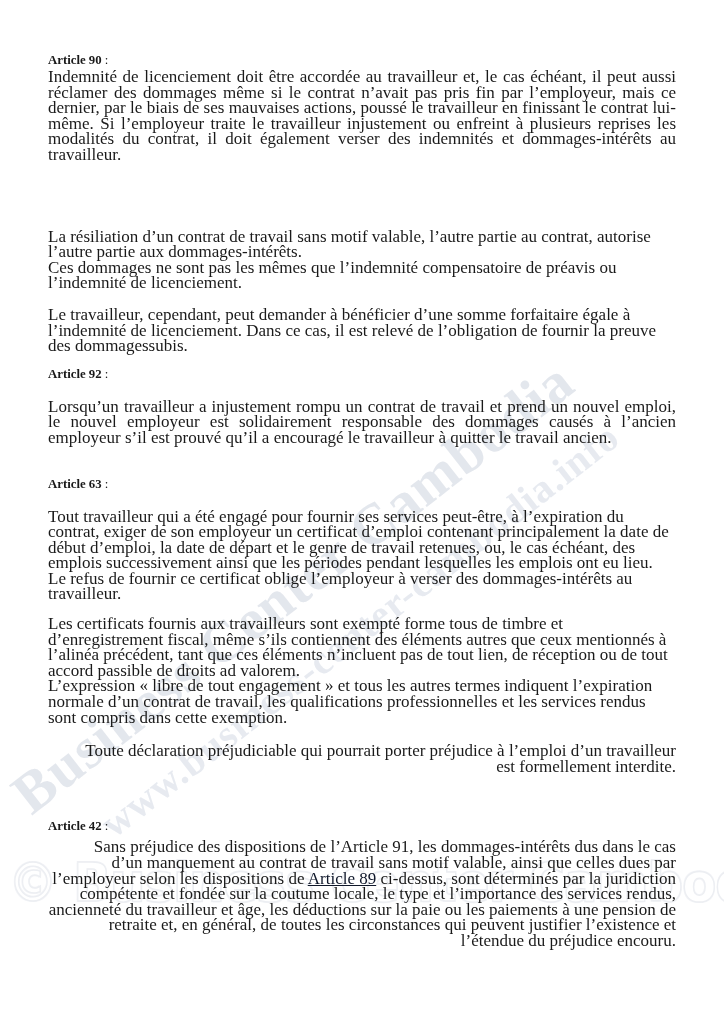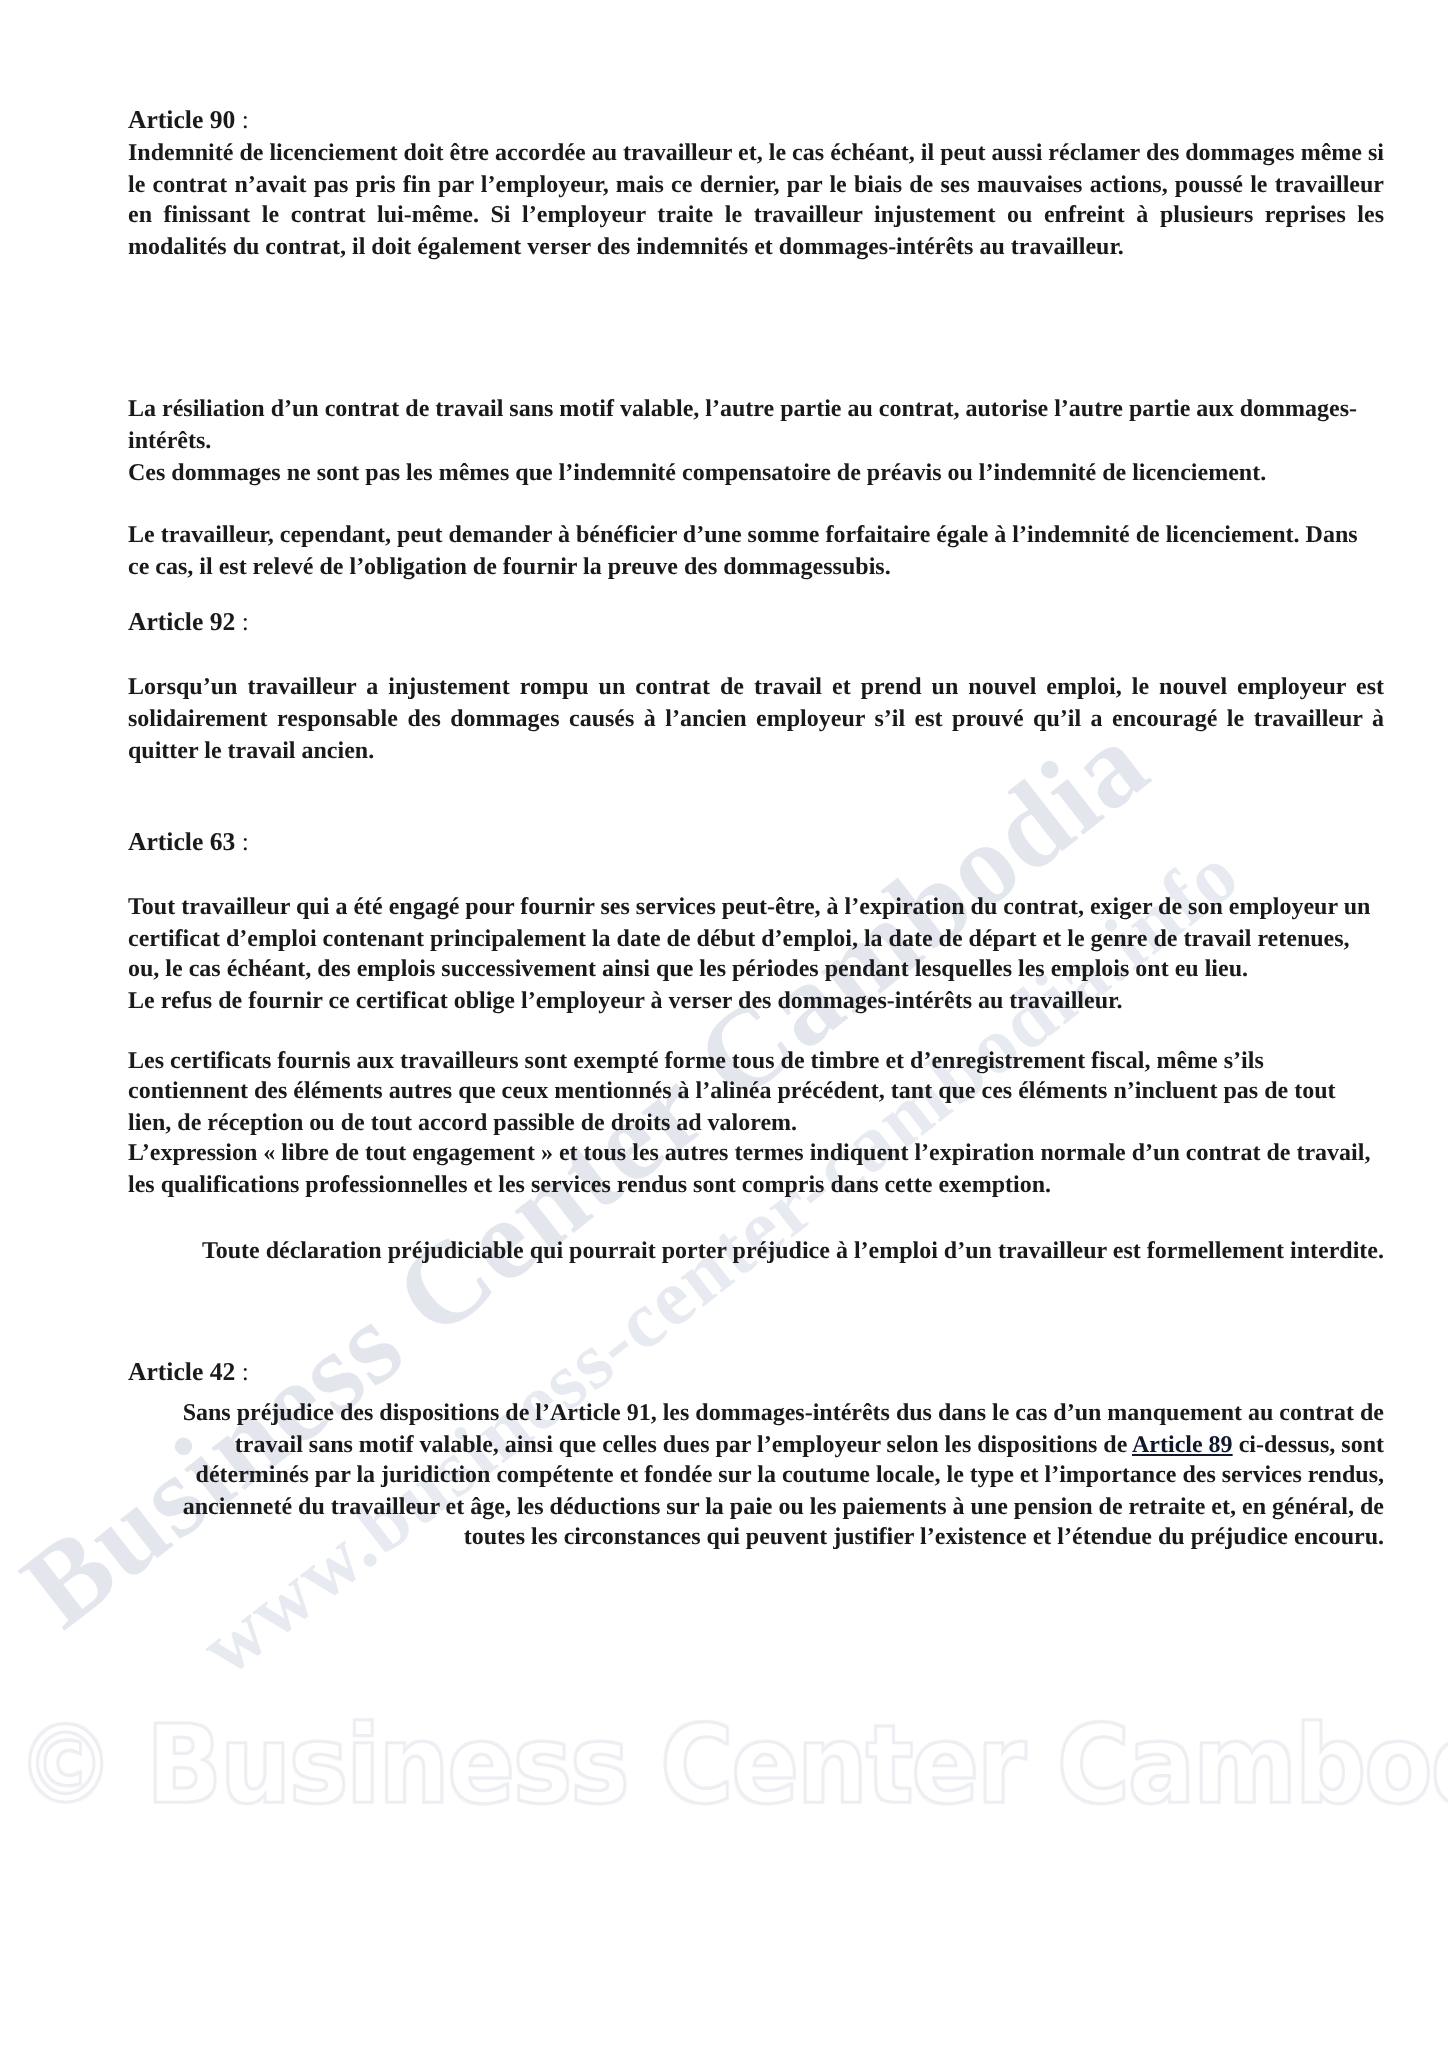--- a/index.html
+++ b/index.html
@@ -76,47 +76,46 @@
        1px -1px 0 #f3f4f7,
       -1px -1px 0 #f3f4f7;
     transform: scaleX(.92);
     transform-origin: left center;
     white-space: nowrap;
   }
 
   
   #content {
     position: absolute;
-    left: 64px;
+    left: 48px;
     top: 52px;
     width: 628px;
     z-index: 2;
   }
 
   .art-head {
     font-size: 12.8px;
     line-height: 17px;
     margin: 0;
     padding: 0;
   }
   .art-head .label {
     font-weight: 700;
   }
   .art-head .colon {
     font-weight: 400;
   }
 
   p.para {
-    font-size: 12px;
+    font-size: 17px;
     line-height: 15.6px;
     margin: 0;
     padding: 0;
     text-align: left;
     hyphens: none;
-    font-weight: bold;
   }
   p.para.just {
     text-align: justify;
   }
   p.para.indent {
     text-indent: 20px;
     text-align: right;
   }
 
   .sp-4  { height: 4px; }

